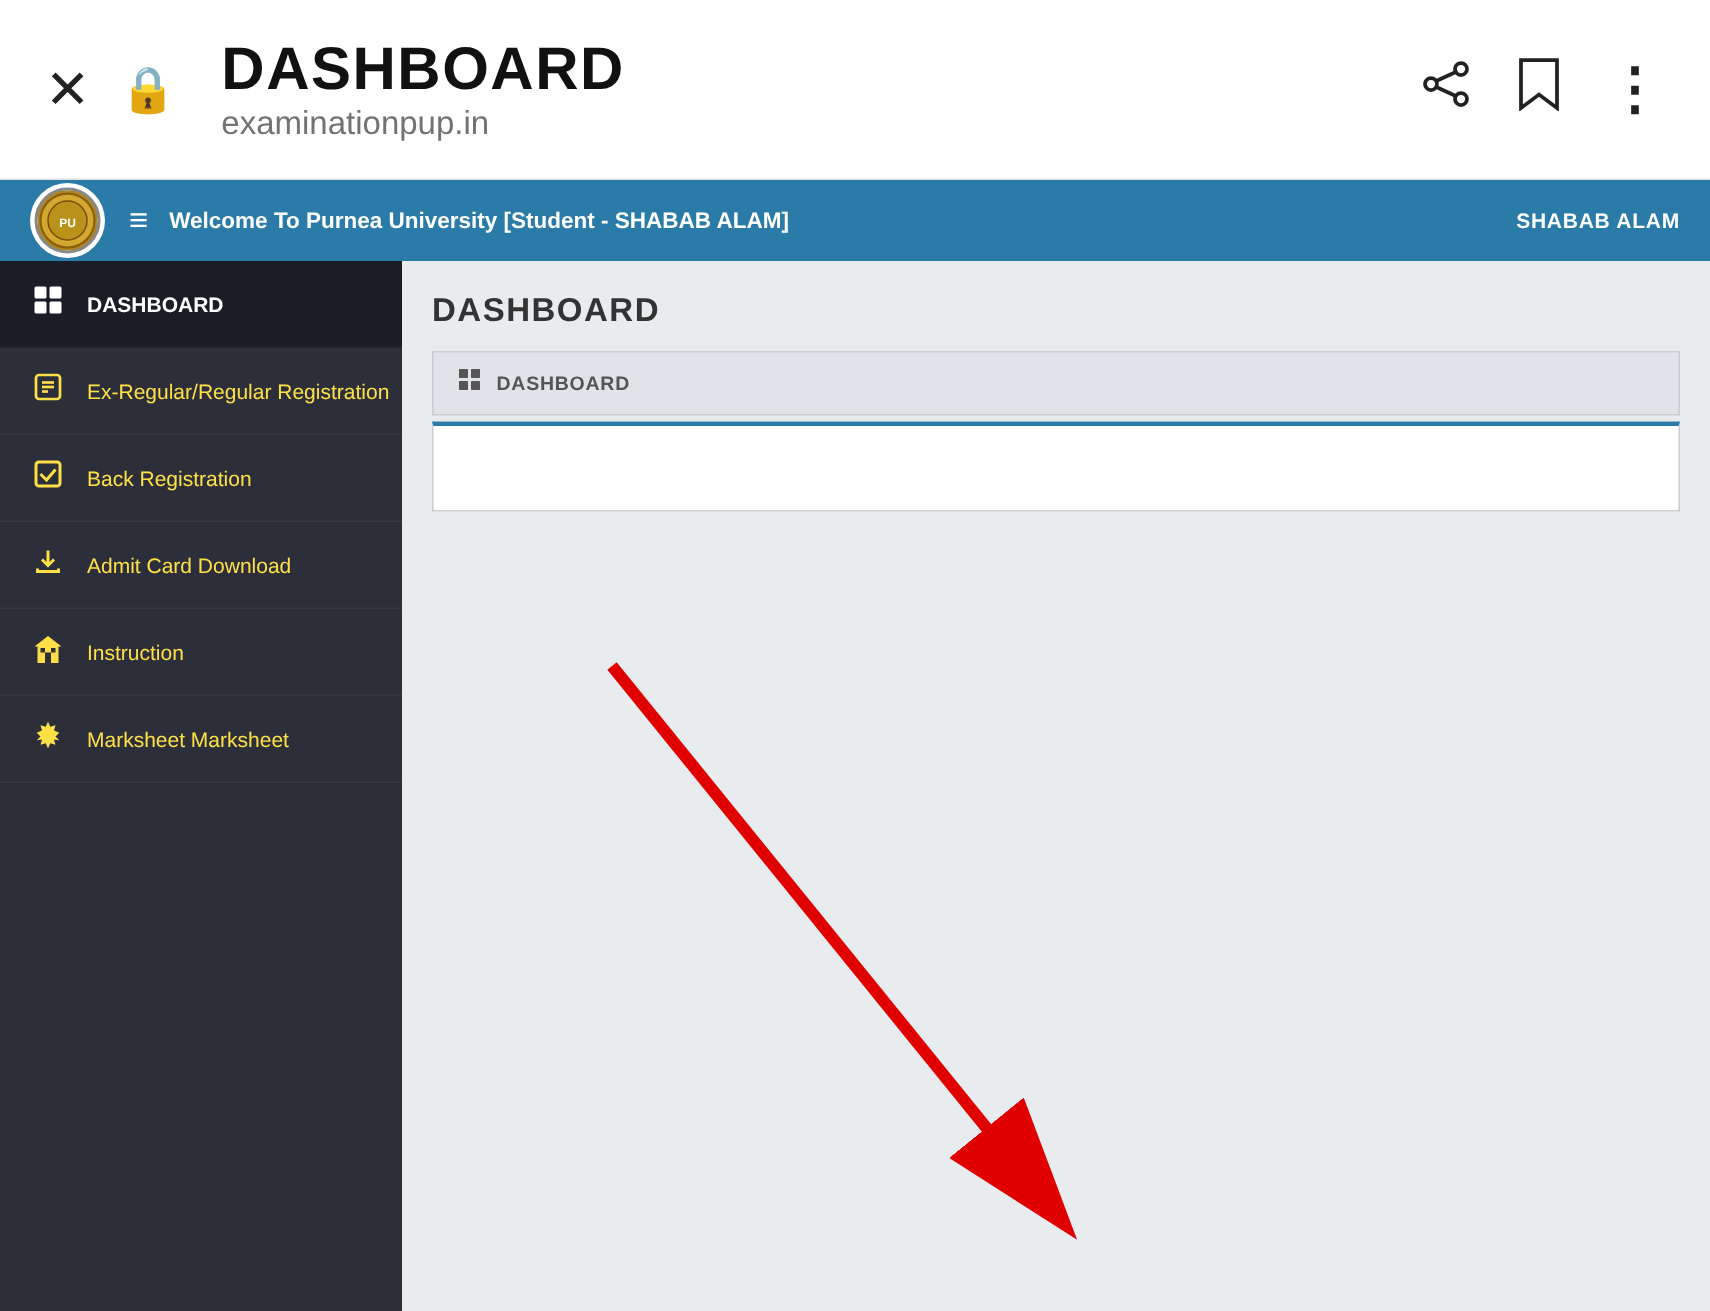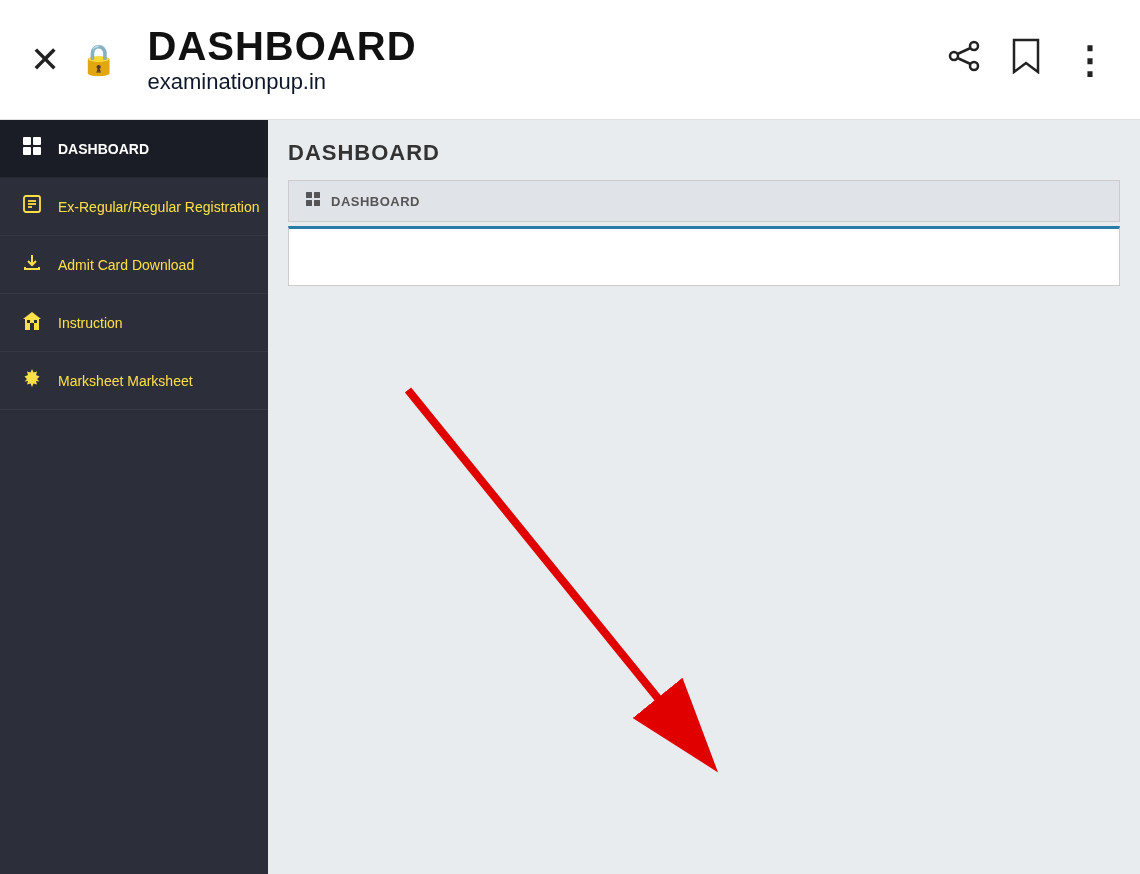--- a/index.html
+++ b/index.html
@@ -31,21 +31,21 @@
       margin-left: 10px;
     }
     .browser-title {
       font-size: 40px;
       font-weight: bold;
       color: #111;
       letter-spacing: 1px;
     }
     .browser-url {
       font-size: 22px;
-      color: #0f172a;
+      color: #737373;
     }
     .browser-bar-right {
       margin-left: auto;
       display: flex;
       align-items: center;
       gap: 30px;
     }
     .browser-action-icon {
       font-size: 32px;
       color: #222;
@@ -220,20 +220,34 @@
         <path d="M3 2 H27 V34 L15 25 L3 34 Z" stroke="#222" stroke-width="2.5" fill="none"></path>
       </svg>
     </span>
 
     <span class="browser-action-icon" style="font-size:38px; font-weight:bold; letter-spacing:1px;">⋮</span>
   </div>
 </div>
 
 <div class="app-container">
 
+  <div class="top-nav">
+    <div class="top-nav-logo">
+      <div class="logo-circle">
+        <svg width="38" height="38" viewBox="0 0 38 38">
+          <circle cx="19" cy="19" r="18" fill="#d4a830" stroke="#8a6010" stroke-width="1.5"></circle>
+          <circle cx="19" cy="19" r="13" fill="#b8921a" stroke="#7a5008" stroke-width="1"></circle>
+          <text x="19" y="23" text-anchor="middle" font-size="8" fill="#fff" font-weight="bold">PU</text>
+        </svg>
+      </div>
+    </div>
+    <span class="hamburger-icon">≡</span>
+    <span class="top-nav-title">Welcome To Purnea University [Student - SHABAB ALAM]</span>
+    <span class="top-nav-user">SHABAB ALAM</span>
+  </div>
 
   <div class="main-layout">
 
     <div class="sidebar">
 
       <div class="sidebar-item active">
         <span class="sidebar-item-icon">
           <svg width="20" height="20" viewBox="0 0 20 20" fill="currentColor">
             <rect x="1" y="1" width="8" height="8" rx="1"></rect>
             <rect x="11" y="1" width="8" height="8" rx="1"></rect>
@@ -249,20 +263,29 @@
           <svg width="20" height="20" viewBox="0 0 20 20" fill="none" stroke="currentColor" stroke-width="1.8">
             <rect x="2" y="2" width="16" height="16" rx="2"></rect>
             <line x1="6" y1="7" x2="14" y2="7"></line>
             <line x1="6" y1="10" x2="14" y2="10"></line>
             <line x1="6" y1="13" x2="10" y2="13"></line>
           </svg>
         </span>
         <span class="sidebar-item-label">Ex-Regular/Regular Registration</span>
       </div>
 
+      <div class="sidebar-item">
+        <span class="sidebar-item-icon">
+          <svg width="20" height="20" viewBox="0 0 20 20" fill="none" stroke="currentColor" stroke-width="2">
+            <rect x="2" y="2" width="16" height="16" rx="2"></rect>
+            <polyline points="5,10 9,14 15,7"></polyline>
+          </svg>
+        </span>
+        <span class="sidebar-item-label">Back Registration</span>
+      </div>
 
       <div class="sidebar-item">
         <span class="sidebar-item-icon">
           <svg width="20" height="20" viewBox="0 0 20 20" fill="none" stroke="currentColor" stroke-width="2">
             <path d="M10 3 v10 M6 9 l4 4 4-4"></path>
             <path d="M3 15 v2 h14 v-2"></path>
           </svg>
         </span>
         <span class="sidebar-item-label">Admit Card Download</span>
       </div>

